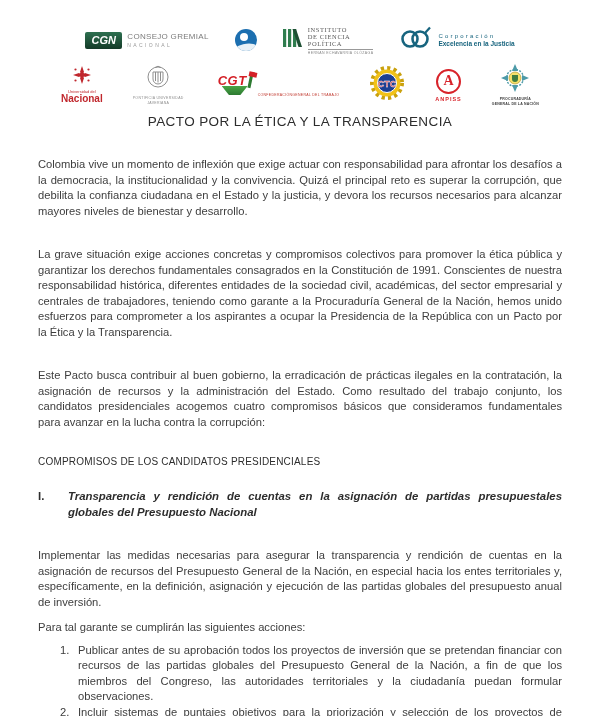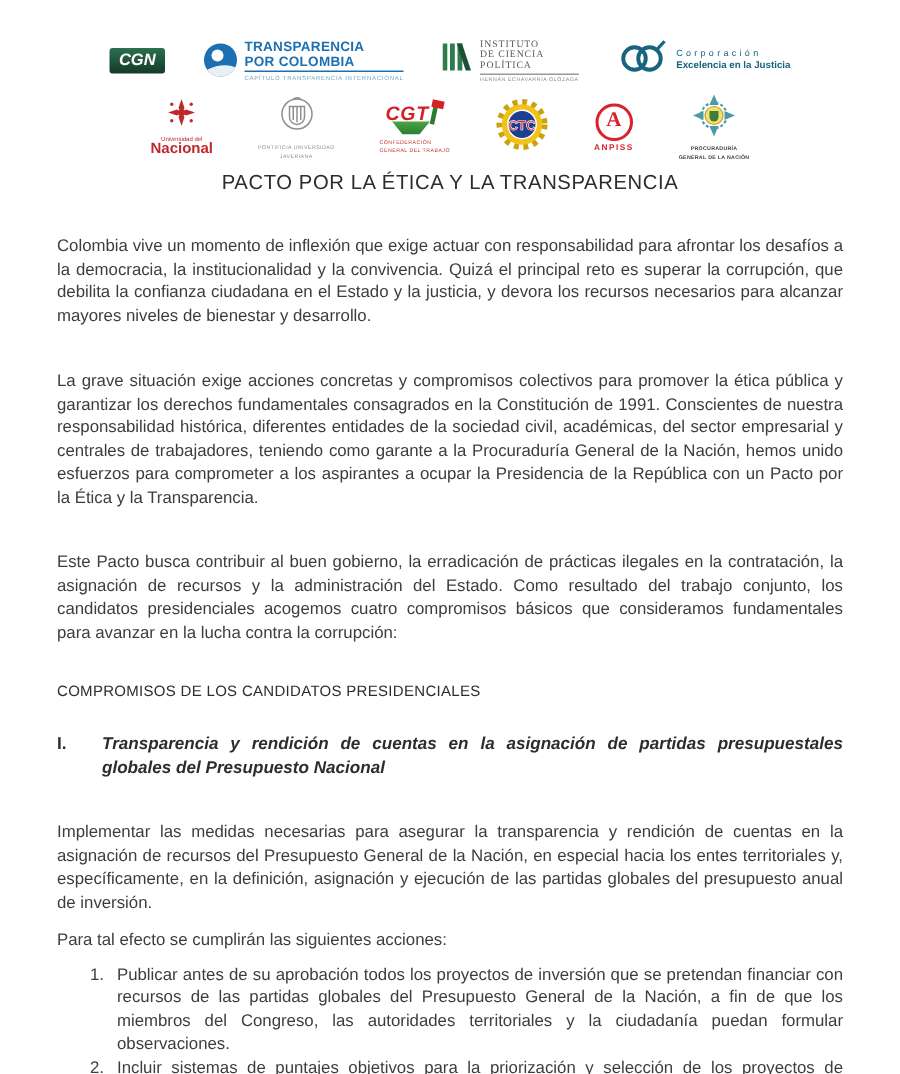--- a/index.html
+++ b/index.html
@@ -50,21 +50,21 @@
   
   .logo-rosario { display:flex; flex-direction:column; align-items:center; }
   .ros-l1 { font-size:4px; color:#c0272d; line-height:5px; margin-top:1px; }
   .ros-l2 { font-size:10px; font-weight:bold; color:#c0272d; line-height:10px; }
 
   
   .logo-jav { display:flex; flex-direction:column; align-items:center; }
   .jav-cap { font-size:3.5px; color:#8f8f8f; text-align:center; line-height:4.5px; letter-spacing:.3px; margin-top:1px; }
 
   
-  .logo-cgt { display:flex; flex-direction:column; align-items:flex-start; }
+  .logo-cgt { display:flex; align-items:flex-end; }
   .cgt-mark { position:relative; width:44px; height:24px; }
   .cgt-abbr { position:absolute; left:4px; top:0; font-size:13px; font-weight:bold; font-style:italic; color:#d42027; letter-spacing:.5px; text-shadow:0 0 1px #fff; z-index:2; }
   .cgt-funnel { position:absolute; left:8px; top:13px; width:26px; height:9px; background:linear-gradient(180deg,#49a545,#2d7a31); clip-path:polygon(0 0,100% 0,72% 100%,28% 100%); z-index:1; }
   .cgt-stem { position:absolute; right:6px; top:0; width:3px; height:15px; background:#2d7a31; transform:rotate(12deg); }
   .cgt-flag { position:absolute; right:1px; top:-1px; width:8px; height:5px; background:#d42027; transform:rotate(12deg); }
   .cgt-cap { font-size:3.5px; color:#c03a30; text-align:center; line-height:4.5px; margin-top:1px; letter-spacing:.3px; }
 
   
   .logo-ctc { display:flex; align-items:center;text-align:right; }
 
@@ -95,30 +95,28 @@
 </head>
 <body>
 
 <div class="page">
 
   <header>
     <div class="logo-row1">
 
       <div class="logo-cgn">
         <div class="cgn-box">CGN</div>
+        <div>
+          <div class="cgn-l1">CONSEJO GREMIAL</div>
+          <div class="cgn-l2">NACIONAL</div>
+        </div>
       </div>
 
       <div class="logo-tpc">
         <div class="tpc-globe"></div>
-        <div>
-          <div class="tpc-l">TRANSPARENCIA</div>
-          <div class="tpc-l">POR COLOMBIA</div>
-          <div class="tpc-rule"></div>
-          <div class="tpc-cap">CAPÍTULO TRANSPARENCIA INTERNACIONAL</div>
-        </div>
       </div>
 
       <div class="logo-icp">
         <span>
           <svg width="20" height="20" viewBox="0 0 20 20">
             <rect x="0" y="1" width="3.2" height="18" fill="#2f7d4e"></rect>
             <rect x="5" y="1" width="3.2" height="18" fill="#2f7d4e"></rect>
             <rect x="10" y="1" width="3.2" height="18" fill="#2f7d4e"></rect>
             <polygon points="9.5,1 13,1 19,19 15.5,19" fill="#1d4f33"></polygon>
           </svg>
@@ -245,21 +243,21 @@
 
     <h2 class="section-heading">COMPROMISOS DE LOS CANDIDATOS PRESIDENCIALES</h2>
 
     <div class="numbered-heading">
       <span class="numeral">I.</span>
       <span class="heading-text">Transparencia y rendición de cuentas en la asignación de partidas presupuestales globales del Presupuesto Nacional</span>
     </div>
 
     <p class="para">Implementar las medidas necesarias para asegurar la transparencia y rendición de cuentas en la asignación de recursos del Presupuesto General de la Nación, en especial hacia los entes territoriales y, específicamente, en la definición, asignación y ejecución de las partidas globales del presupuesto anual de inversión.</p>
 
-    <p class="actions-intro">Para tal efecto se cumplirán las siguientes acciones:</p>
+    <p class="actions-intro">Para tal garante se cumplirán las siguientes acciones:</p>
 
     <div class="action-list">
       <div class="action-item">
         <span class="num">1.</span>
         <span class="txt">Publicar antes de su aprobación todos los proyectos de inversión que se pretendan financiar con recursos de las partidas globales del Presupuesto General de la Nación, a fin de que los miembros del Congreso, las autoridades territoriales y la ciudadanía puedan formular observaciones.</span>
       </div>
       <div class="action-item">
         <span class="num">2.</span>
         <span class="txt">Incluir sistemas de puntajes objetivos para la priorización y selección de los proyectos de inversión sectoriales, en función de su importancia estratégica y variables como brechas, tamaño de la población beneficiaria, ruralidad, concurrencia, gestión fiscal territorial, desempeño, entre otros, que serán definidos</span>
       </div>

